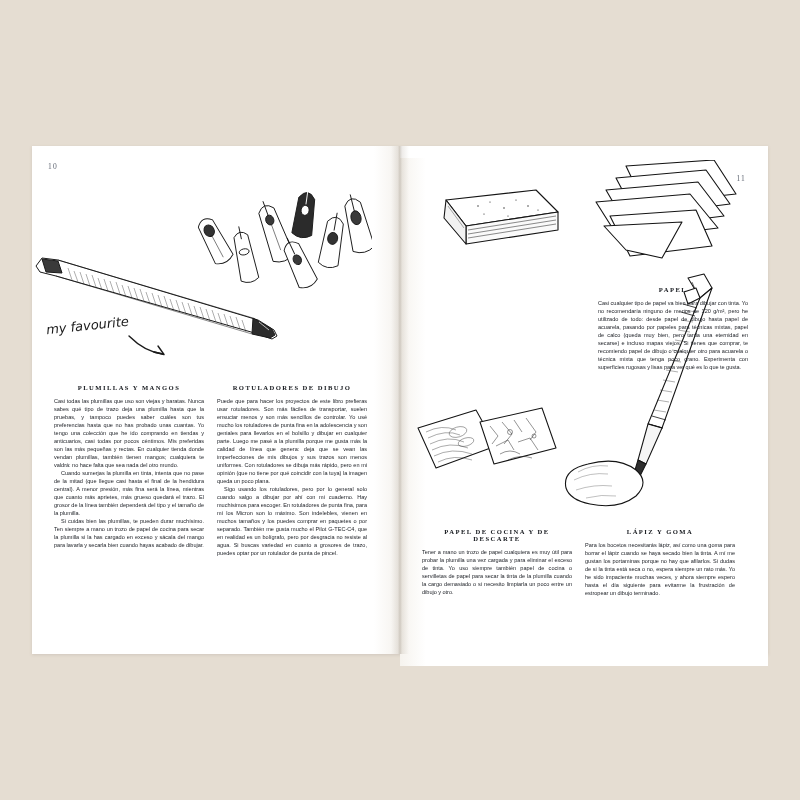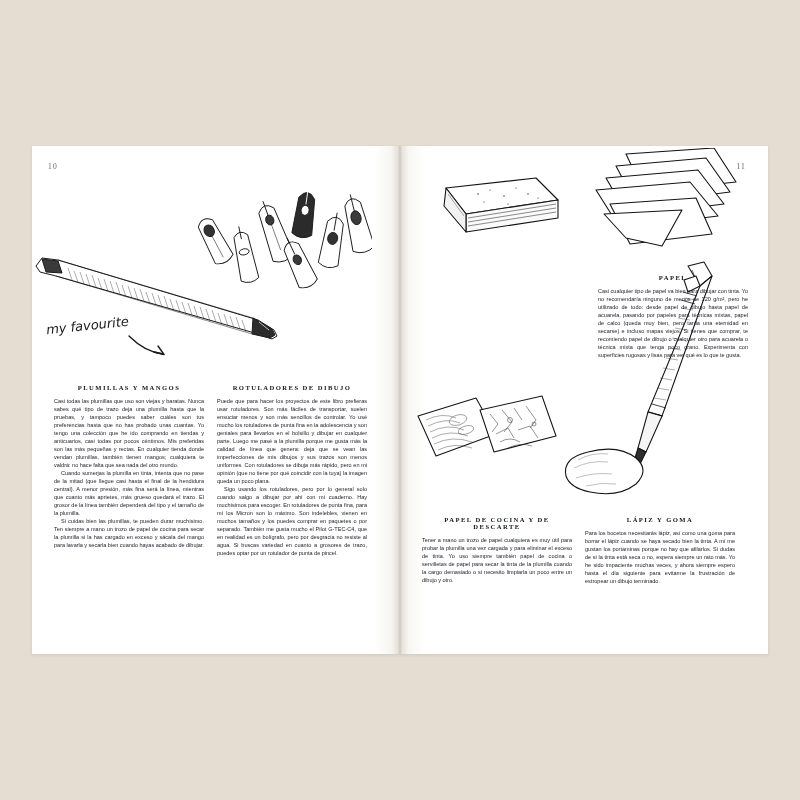--- a/index.html
+++ b/index.html
@@ -26,21 +26,21 @@
     background: #ffffff;
     box-shadow: 0 1px 3px rgba(120,105,88,.18);
   }
   .page {
     position: relative;
     width: 368px; height: 508px;
     background: #fffefc;
     padding: 16px 22px 18px 22px;
   }
   .page.left  { background: linear-gradient(to left,  #f4f1ec 0px, #ffffff 26px); }
-  .page.right { background: linear-gradient(to right, #f6f3ee 0px, #ffffff 26px); }
+  .page.right { background: linear-gradient(to right, #f6f3ee 0px, #ffffff 26px); margin-top: 12px; }
 
   
   #gutter {
     position: absolute; left: 50%; top: 0;
     width: 18px; height: 100%;
     transform: translateX(-50%);
     background: linear-gradient(to right,
        rgba(160,148,132,0) 0%,
        rgba(150,136,118,.16) 38%,
        rgba(120,106,88,.30) 50%,

